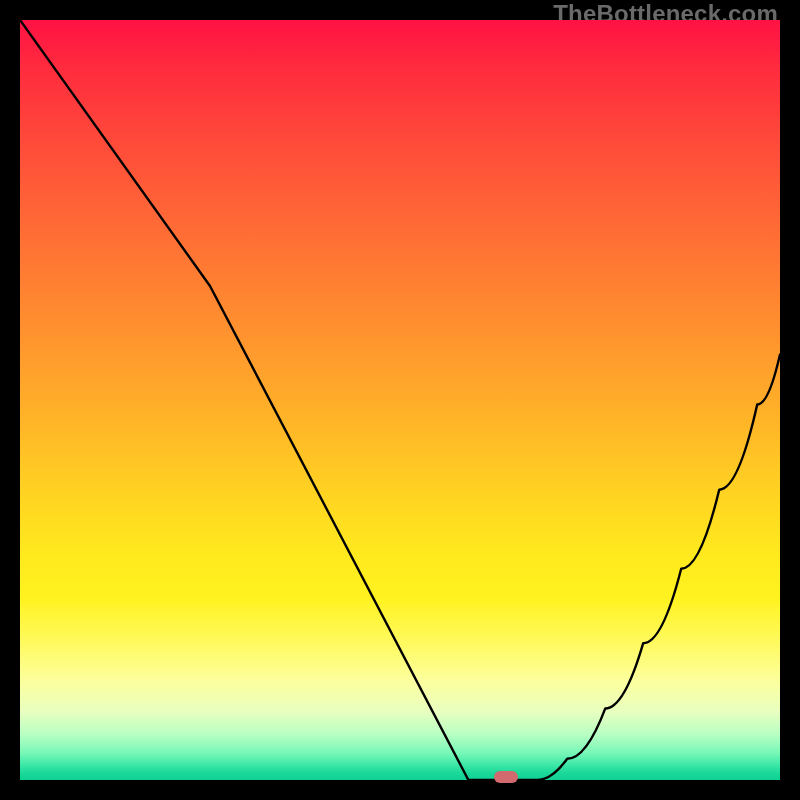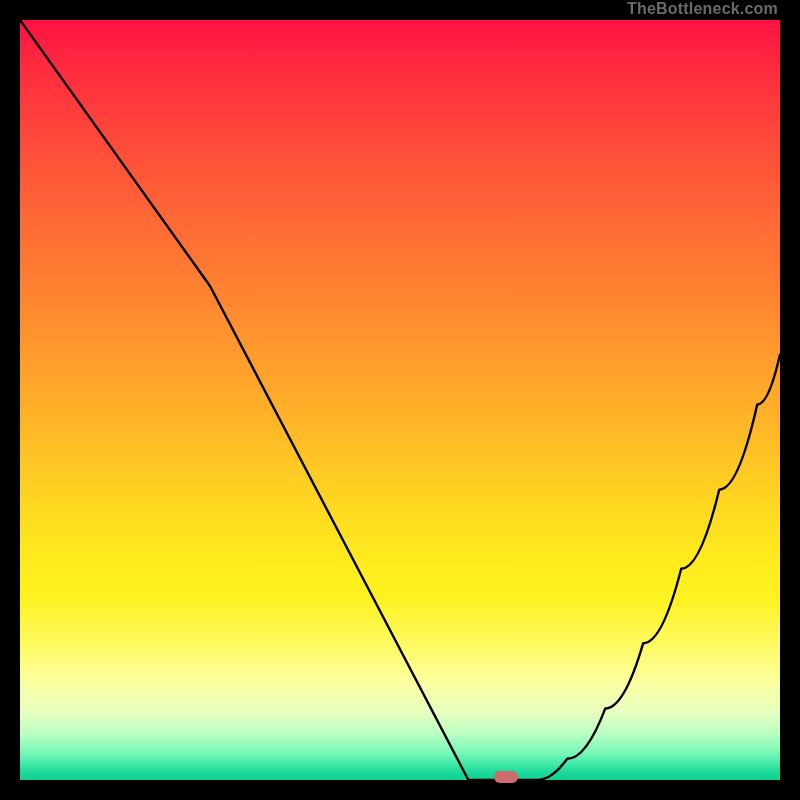--- a/index.html
+++ b/index.html
@@ -43,21 +43,21 @@
       #3de8a8 98%,
       #1cd999 99%,
       #10d095 100%
     );
   }
   .watermark {
     position: absolute;
     top: 0px;
     right: 22px;
     font-family: Arial, Helvetica, sans-serif;
-    font-size: 16px;
+    font-size: 24px;
     font-weight: bold;
     color: #6a6a6a;
     letter-spacing: 0.2px;
   }
   svg.curve {
     position: absolute;
     left: 20px;
     top: 20px;
     width: 760px;
     height: 760px;

